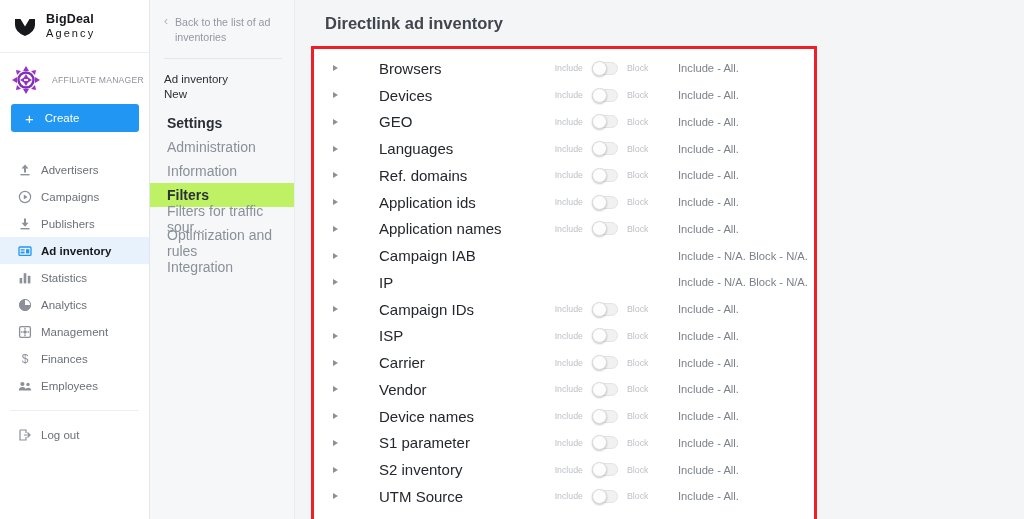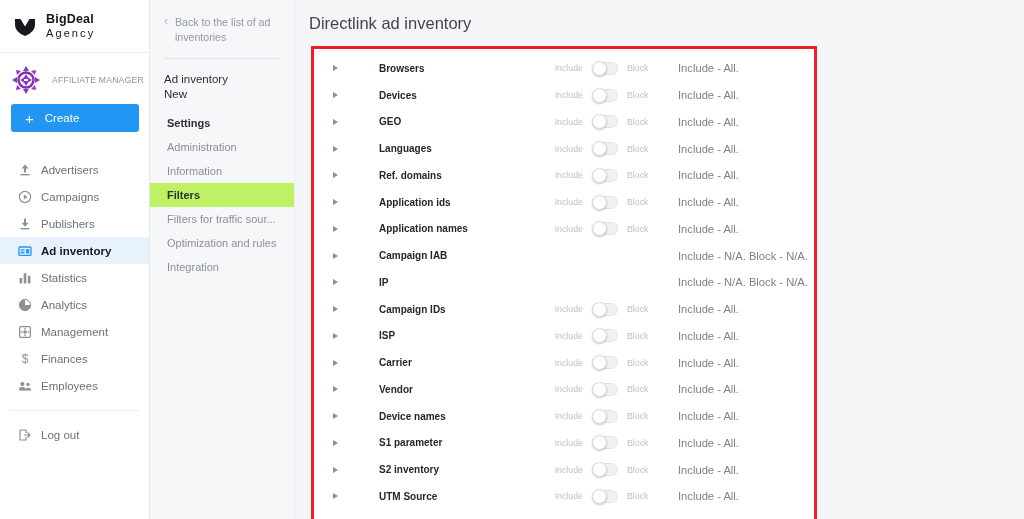--- a/index.html
+++ b/index.html
@@ -71,53 +71,53 @@
     display: flex; gap: 7px; align-items: flex-start;
     color: #9298a1; font-size: 10.6px; line-height: 1.38; cursor: pointer;
   }
   .back-chev { font-size: 12px; line-height: 1.1; color: #b2b7bf; }
   .mid-sep { height: 1px; background: #e4e6ea; margin: 14px 0 12px 0; }
   .inv-title { font-size: 11.5px; color: #2b2f36; line-height: 1.45; }
   .inv-sub { font-size: 11.5px; color: #2b2f36; }
   .mid-nav { margin-top: 11px; }
   .mid-item {
     height: 24px; display: flex; align-items: center;
-    font-size: 11px; color: #8a9099; padding-left: 17px; cursor: pointer;
+    font-size: 14px; color: #8a9099; padding-left: 17px; cursor: pointer;
     margin-left: -14px; padding-right: 4px;
   }
   .mid-item.head { color: #2b2f36; font-weight: bold; }
   .mid-item.sel {
     background: #bef264; color: #2b2f36; font-weight: bold;
     margin-right: -12px;
   }
 
   
   .main { flex: 1 1 auto; position: relative; height: 519px; background: #f4f5f7; }
   .page-title {
-    position: absolute; left: 14px; top: 14px;
-    font-size: 16.5px; color: #41454d; font-weight: normal;
+    position: absolute; left: 30px; top: 14px;
+    font-size: 16.5px; color: #41454d; font-weight: bold;
   }
   .redbox {
     position: absolute; left: 16px; top: 46px; right: 207px; bottom: -3px;
     border: 3px solid #ee1f26; background: #ffffff;
   }
   .filters { padding: 6px 0 0 0; }
   .frow {
     height: 26.75px; display: flex; align-items: center;
     padding-left: 19px; font-size: 0;
   }
   .farrow {
     width: 0; height: 0; flex: 0 0 auto;
     border-left: 5px solid #8c9099;
     border-top: 3.6px solid transparent;
     border-bottom: 3.6px solid transparent;
     margin-right: 9px; cursor: pointer;
   }
   .flabel {
-    font-size: 10px; font-weight: bold; color: #24272c;
+    font-size: 15px; font-weight: normal; color: #24272c;
     flex: 0 0 205px; white-space: nowrap; padding-left: 32px;
   }
   .fctl {
     flex: 0 0 126px; display: flex; align-items: center; gap: 9px;
   }
   .fctl-lbl { font-size: 8.8px; color: #bdc1c7; white-space: nowrap; }
   .fctl-lbl.inc { width: 31px; text-align: right; }
   .fctl-lbl.blk { width: 25px; }
   .switch {
     width: 26px; height: 13px; border-radius: 7px;

